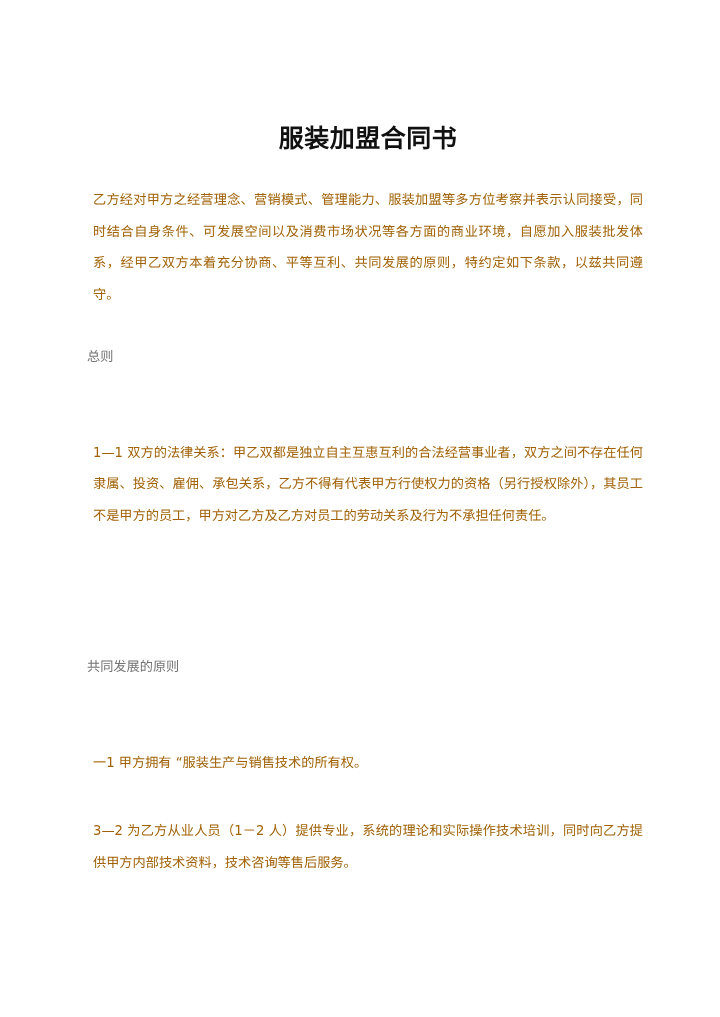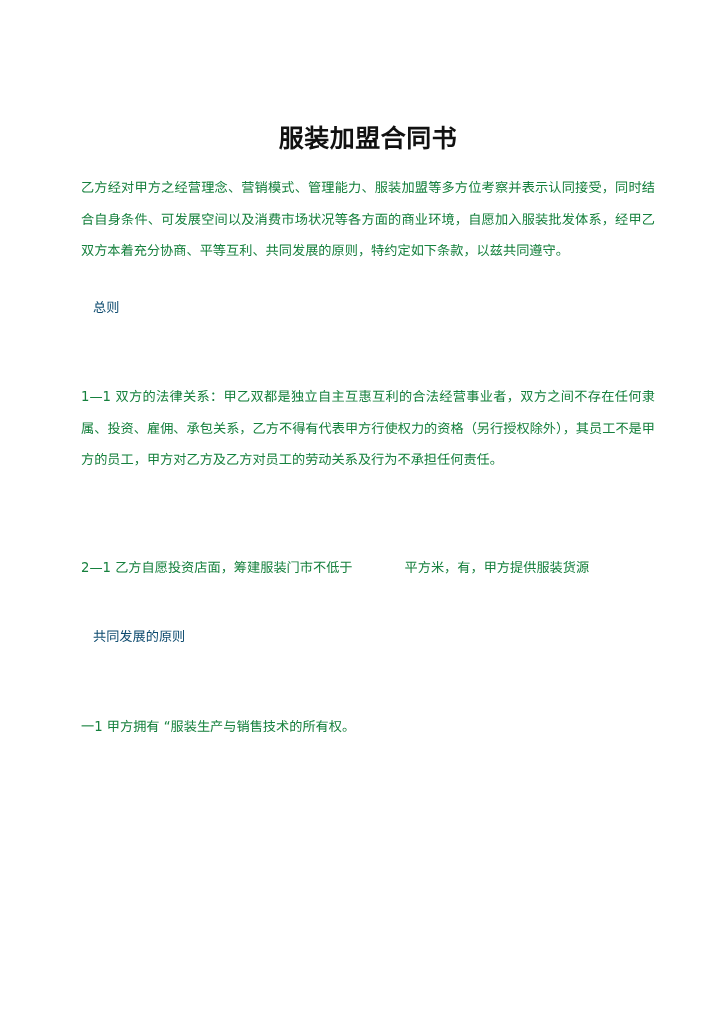--- a/index.html
+++ b/index.html
@@ -41,30 +41,30 @@
     margin: 0;
     padding-top: 123px;
     letter-spacing: 0.5px;
   }
 
   .para {
     font-size: 13.2px;
     line-height: 31.5px;
     text-align: justify;
     text-justify: inter-character;
-    color: #15803d;
-    margin: 0;
+    color: #a16207;
+    margin: 12px;
     word-break: break-all;
   }
 
   .heading {
     font-size: 13.2px;
     line-height: 31.5px;
-    color: #0c4a6e;
-    margin: 12px;
+    color: #737373;
+    margin: 6px;
     text-align: left;
   }
 
   
   .gap-intro   { height: 18px; }
   .gap-sm      { height: 13px; }
   .gap-lg      { height: 46px; }
   .gap-xl      { height: 50px; }
 
   .blank-field {
@@ -97,35 +97,35 @@
     <p class="para">1—1  双方的法律关系：甲乙双都是独立自主互惠互利的合法经营事业者，双方之间不存在任何隶属、投资、雇佣、承包关系，乙方不得有代表甲方行使权力的资格（另行授权除外），其员工不是甲方的员工，甲方对乙方及乙方对员工的劳动关系及行为不承担任何责任。</p>
 
     <div class="gap-sm"></div>
 
 
     <div class="gap-xl"></div>
 
 
     <div class="gap-sm"></div>
 
-    <p class="para"><span>2—1  乙方自愿投资店面，筹建服装门市不低于</span><span class="blank-field"></span><span>平方米，有，甲方提供服装货源</span></p>
 
     <div class="gap-sm"></div>
 
 
     <div class="gap-sm"></div>
 
     <p class="heading">共同发展的原则</p>
 
     <div class="gap-lg"></div>
 
     <p class="para">一1  甲方拥有 “服装生产与销售技术的所有权。</p>
 
     <div class="gap-sm"></div>
 
+    <p class="para">3—2  为乙方从业人员（1－2 人）提供专业，系统的理论和实际操作技术培训，同时向乙方提供甲方内部技术资料，技术咨询等售后服务。</p>
 
     <div class="gap-sm"></div>
 
 
     <div class="gap-sm"></div>
 
 
   </div>
 </div>
 

